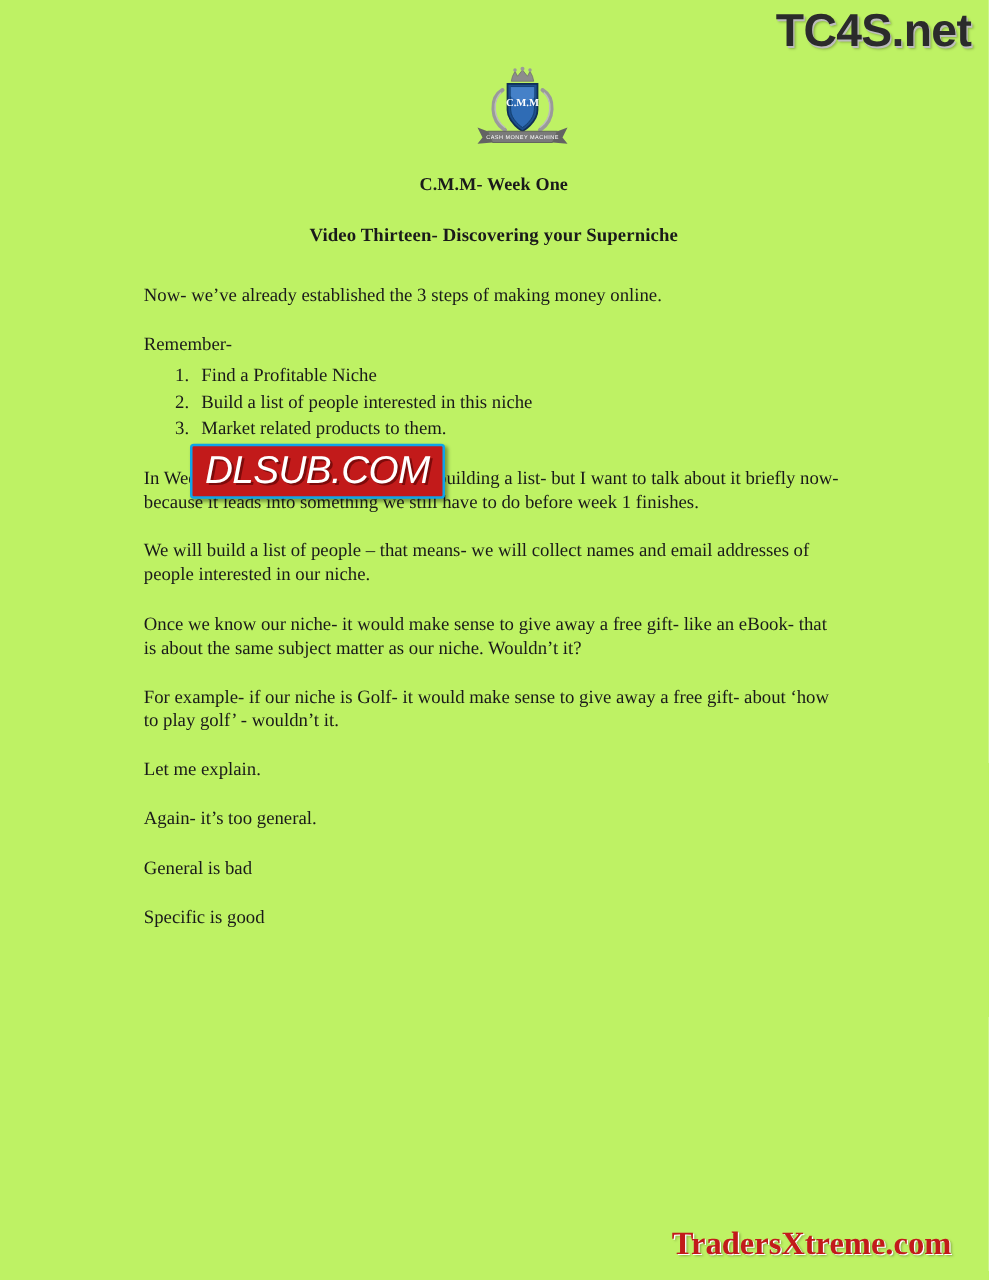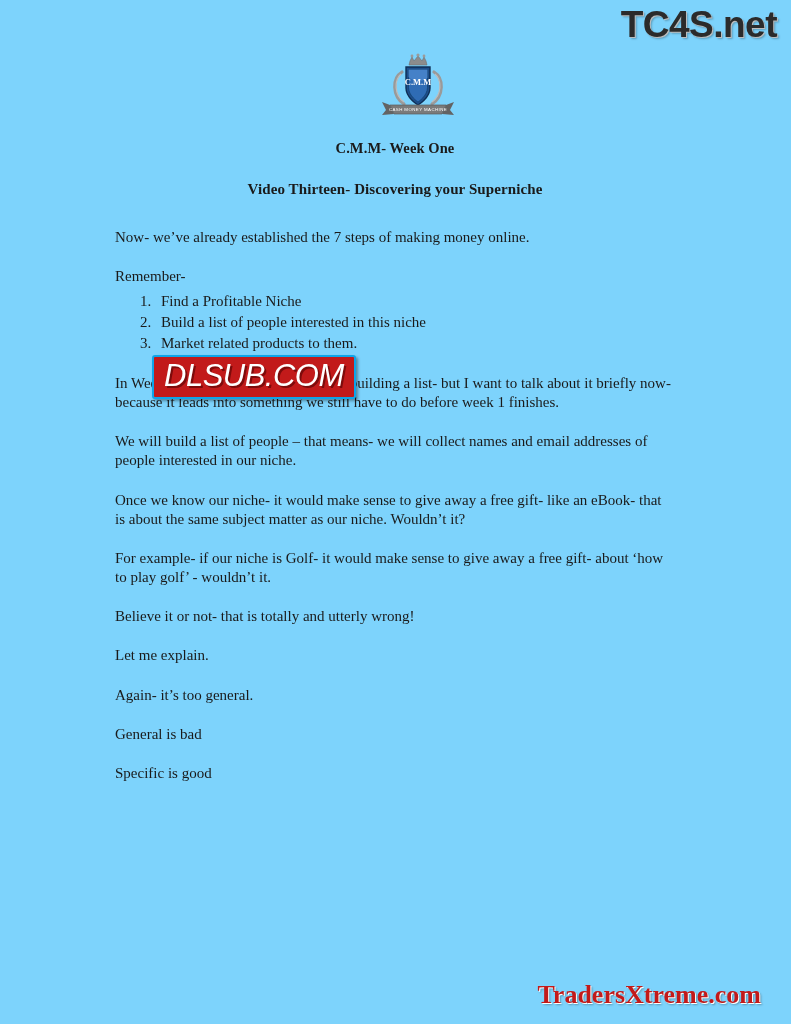--- a/index.html
+++ b/index.html
@@ -12,21 +12,21 @@
     height: 1024px;
     position: relative;
     font-family: "Liberation Serif", serif;
     color: #1a1a1a;
     overflow: hidden;
   }
 
   .page {
     position: absolute;
     inset: 0;
-    background: #7dd3fc;
+    background: #bef264;
   }
 
   
   .tc4s-watermark {
     position: absolute;
     top: 4px;
     right: 14px;
     font-family: "Liberation Sans", sans-serif;
     font-weight: bold;
     font-size: 37px;
@@ -161,41 +161,40 @@
       </svg>
     </div>
   </div>
 
   <div class="doc">
 
     <h1 class="doc-title">C.M.M- Week One</h1>
 
     <h2 class="doc-subtitle">Video Thirteen- Discovering your Superniche</h2>
 
-    <p class="para">Now- we’ve already established the 7 steps of making money online.</p>
+    <p class="para">Now- we’ve already established the 3 steps of making money online.</p>
 
     <p class="para tight">Remember-</p>
 
     <ol class="steps">
       <li>Find a Profitable Niche</li>
       <li>Build a list of people interested in this niche</li>
       <li>Market related products to them.</li>
     </ol>
 
     <p class="para">In Week 2- we will start the process of building a list- but I want to talk about it briefly now- because it leads into something we still have to do before week 1 finishes.</p>
 
     <p class="para">We will build a list of people – that means- we will collect names and email addresses of people interested in our niche.</p>
 
 
 
     <p class="para">Once we know our niche- it would make sense to give away a free gift- like an eBook- that is about the same subject matter as our niche. Wouldn’t it?</p>
 
     <p class="para">For example- if our niche is Golf- it would make sense to give away a free gift- about ‘how to play golf’ - wouldn’t it.</p>
 
-    <p class="para">Believe it or not- that is totally and utterly wrong!</p>
 
     <p class="para">Let me explain.</p>
 
 
     <p class="para">Again- it’s too general.</p>
 
     <p class="para">General is bad</p>
 
     <p class="para">Specific is good</p>
 

